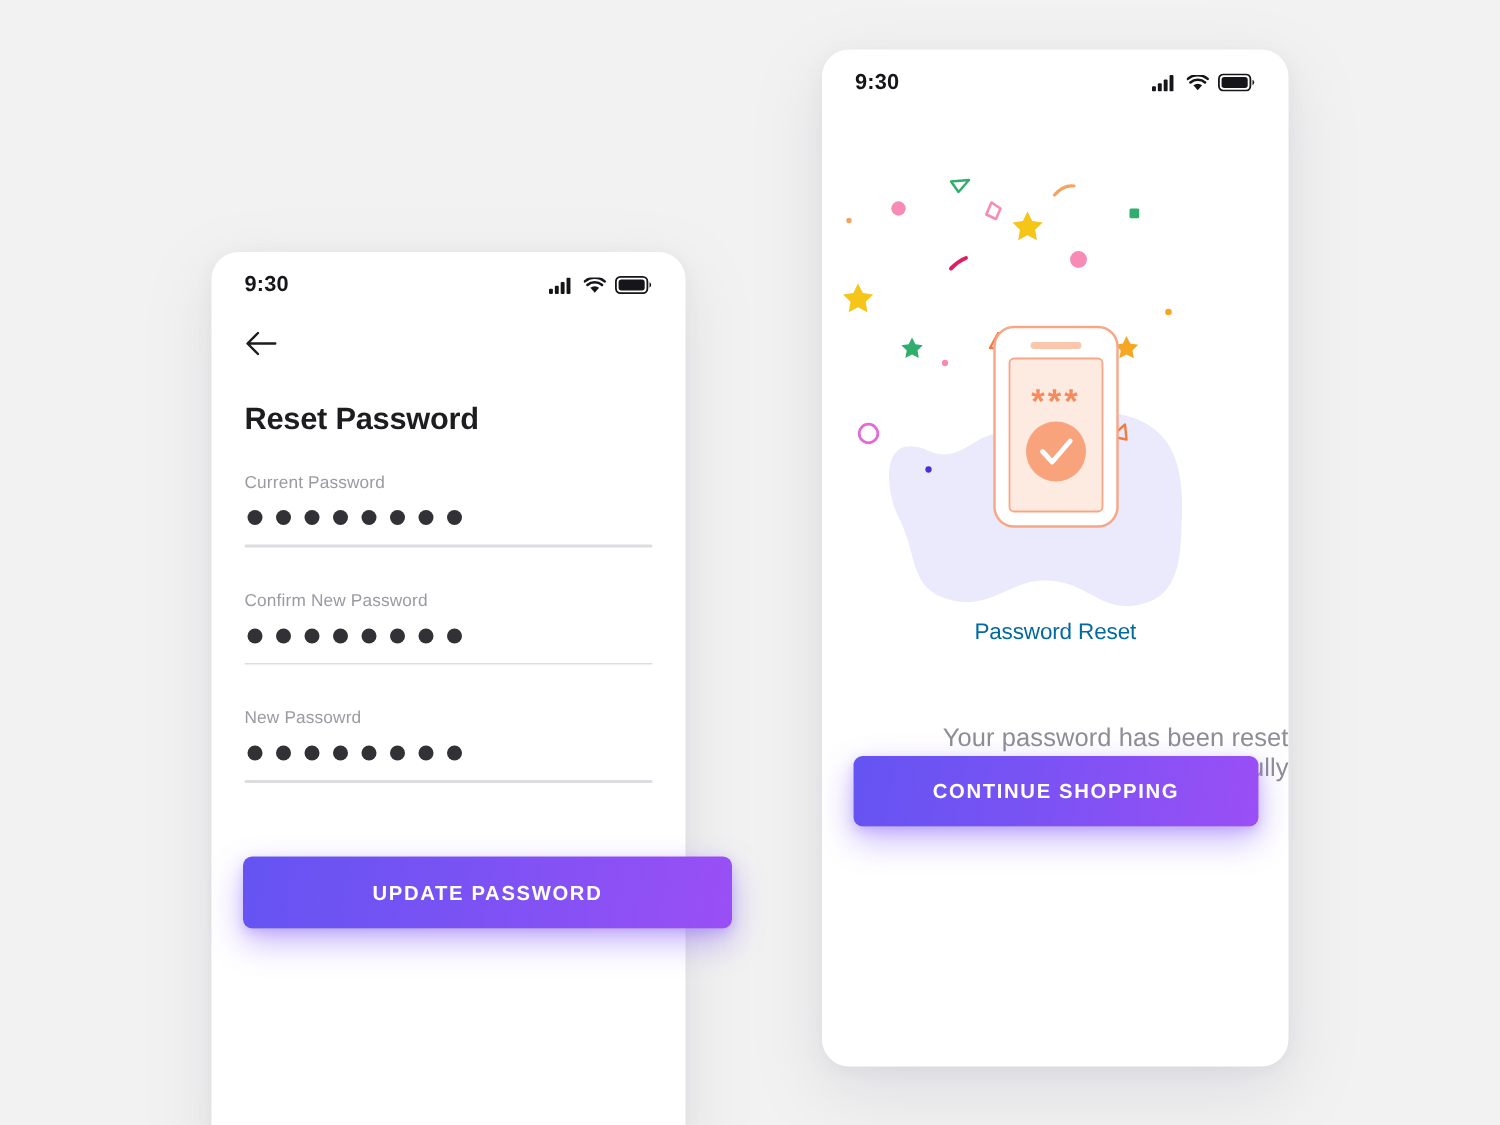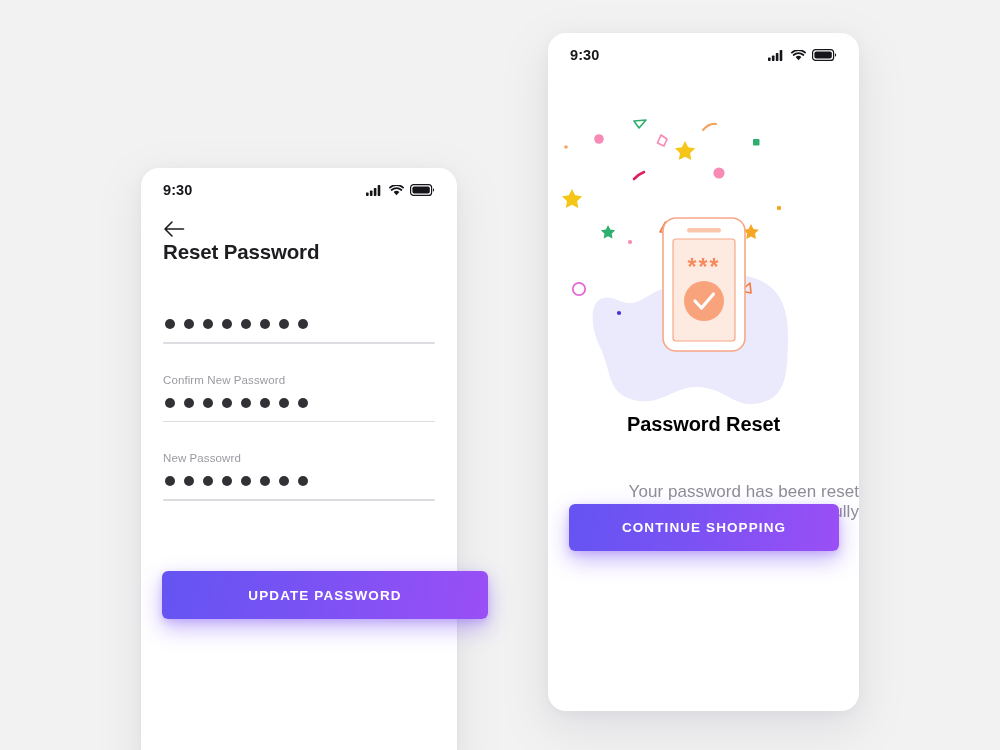--- a/index.html
+++ b/index.html
@@ -73,21 +73,21 @@
     width: 30px;
     height: 30px;
     display: flex;
     align-items: center;
     justify-content: flex-start;
     cursor: pointer;
   }
   .screen-title {
     position: absolute;
     left: 22px;
-    top: 72px;
+    top: 100px;
     font-size: 20.5px;
     font-weight: bold;
     color: #1d1d20;
     letter-spacing: -0.15px;
   }
 
   .form-area {
     position: absolute;
     left: 22px;
     top: 148px;
@@ -163,23 +163,23 @@
     width: 311px;
     height: 300px;
   }
   .illustration svg { display: block; }
 
   .success-title {
     position: absolute;
     left: 0; right: 0;
     top: 380px;
     text-align: center;
-    font-size: 20px;
-    font-weight: bold;
-    color: #000000;
+    font-size: 15px;
+    font-weight: normal;
+    color: #0369a1;
     letter-spacing: -0.1px;
   }
   .success-sub {
     position: absolute;
     left: 0; right: 0;
     top: 413px;
     text-align: right;
     font-size: 17px;
     color: #8e8e96;
     letter-spacing: 0.05px;
@@ -225,20 +225,21 @@
         <path d="M20.5 9 H2.2 M9 2 L2 9 L9 16" stroke="#1d1d20" stroke-width="1.6" fill="none" stroke-linecap="round" stroke-linejoin="round"></path>
       </svg>
     </span>
   </div>
 
   <div class="screen-title">Reset Password</div>
 
   <div class="form-area">
 
     <div class="field">
+      <div class="field-label">Current Password</div>
       <div class="dots" placeholder="Enter current password">
         <span class="dot"></span>
         <span class="dot"></span>
         <span class="dot"></span>
         <span class="dot"></span>
         <span class="dot"></span>
         <span class="dot"></span>
         <span class="dot"></span>
         <span class="dot"></span>
       </div>

